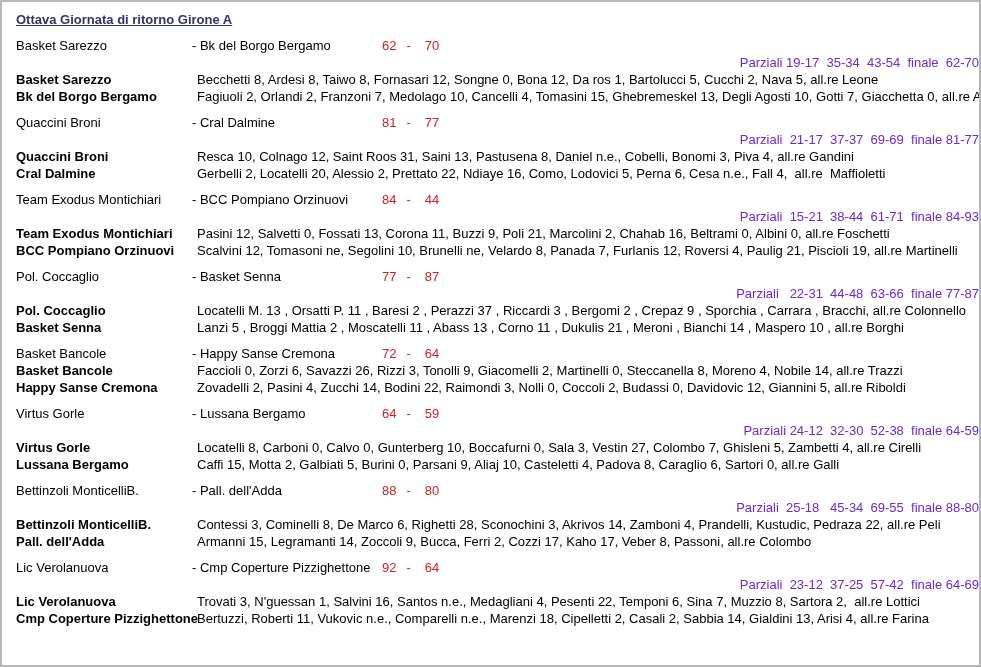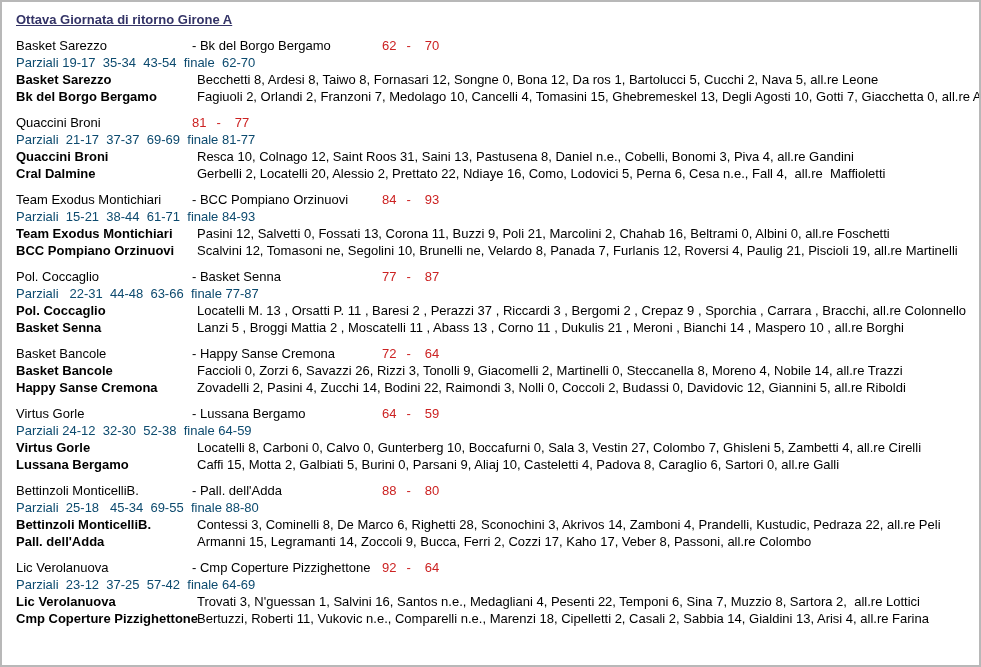--- a/index.html
+++ b/index.html
@@ -37,21 +37,22 @@
   }
   .header-row {
     display: grid;
     grid-template-columns: 176px 190px auto;
   }
   .team-row {
     display: grid;
     grid-template-columns: 181px auto;
   }
   .parziali {
-    color: #0c4a6e;
+    color: #6d28d9;
+    text-align: right;
   }
   .score {
     color: #cc2222;
   }
   .score .s-home { display: inline-block; text-align: right; }
   .score .s-sep  { display: inline-block; margin: 0 14px 0 10px; }
   .team-name-bold {
     font-weight: bold;
   }
 </style>
@@ -75,38 +76,39 @@
     </div>
     <div class="row team-row">
       <span class="team-name-bold">Bk del Borgo Bergamo</span>
       <span>Fagiuoli 2, Orlandi 2, Franzoni 7, Medolago 10, Cancelli 4, Tomasini 15, Ghebremeskel 13, Degli Agosti 10, Gotti 7, Giacchetta 0, all.re Agazzi</span>
     </div>
   </div>
 
   <div class="game">
     <div class="row header-row">
       <span>Quaccini Broni</span>
+      <span><span>- </span><span>Cral Dalmine</span></span>
       <span class="score"><span class="s-home">81</span><span class="s-sep">-</span><span class="s-away">77</span></span>
     </div>
     <div class="row parziali">Parziali  21-17  37-37  69-69  finale 81-77</div>
     <div class="row team-row">
       <span class="team-name-bold">Quaccini Broni</span>
       <span>Resca 10, Colnago 12, Saint Roos 31, Saini 13, Pastusena 8, Daniel n.e., Cobelli, Bonomi 3, Piva 4, all.re Gandini</span>
     </div>
     <div class="row team-row">
       <span class="team-name-bold">Cral Dalmine</span>
       <span>Gerbelli 2, Locatelli 20, Alessio 2, Prettato 22, Ndiaye 16, Como, Lodovici 5, Perna 6, Cesa n.e., Fall 4,  all.re  Maffioletti</span>
     </div>
   </div>
 
   <div class="game">
     <div class="row header-row">
       <span>Team Exodus Montichiari</span>
       <span><span>- </span><span>BCC Pompiano Orzinuovi</span></span>
-      <span class="score"><span class="s-home">84</span><span class="s-sep">-</span><span class="s-away">93</span></span>
+      <span class="score"><span class="s-home">84</span><span class="s-sep">-</span><span class="s-away">44</span></span>
     </div>
     <div class="row parziali">Parziali  15-21  38-44  61-71  finale 84-93</div>
     <div class="row team-row">
       <span class="team-name-bold">Team Exodus Montichiari</span>
       <span>Pasini 12, Salvetti 0, Fossati 13, Corona 11, Buzzi 9, Poli 21, Marcolini 2, Chahab 16, Beltrami 0, Albini 0, all.re Foschetti</span>
     </div>
     <div class="row team-row">
       <span class="team-name-bold">BCC Pompiano Orzinuovi</span>
       <span>Scalvini 12, Tomasoni ne, Segolini 10, Brunelli ne, Velardo 8, Panada 7, Furlanis 12, Roversi 4, Paulig 21, Piscioli 19, all.re Martinelli</span>
     </div>

